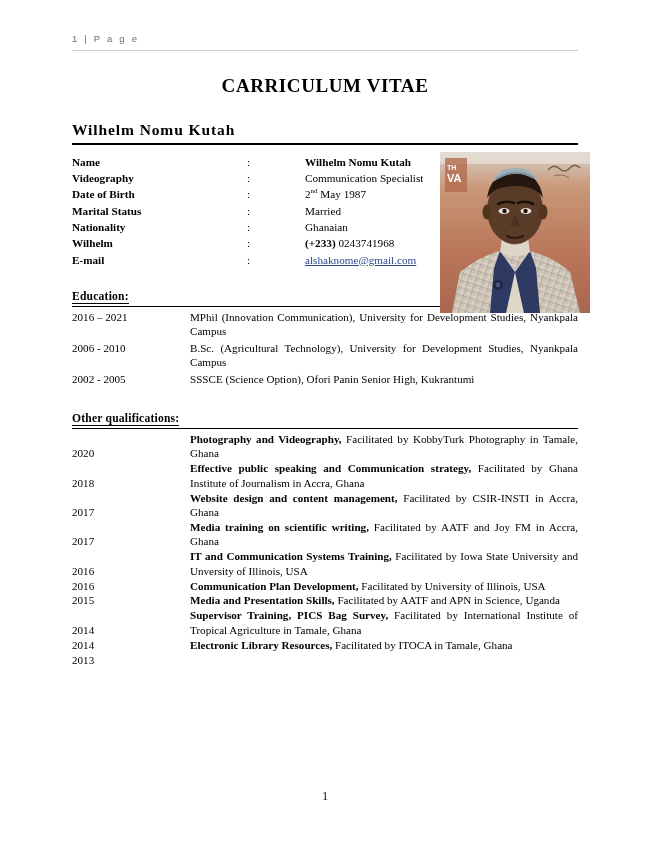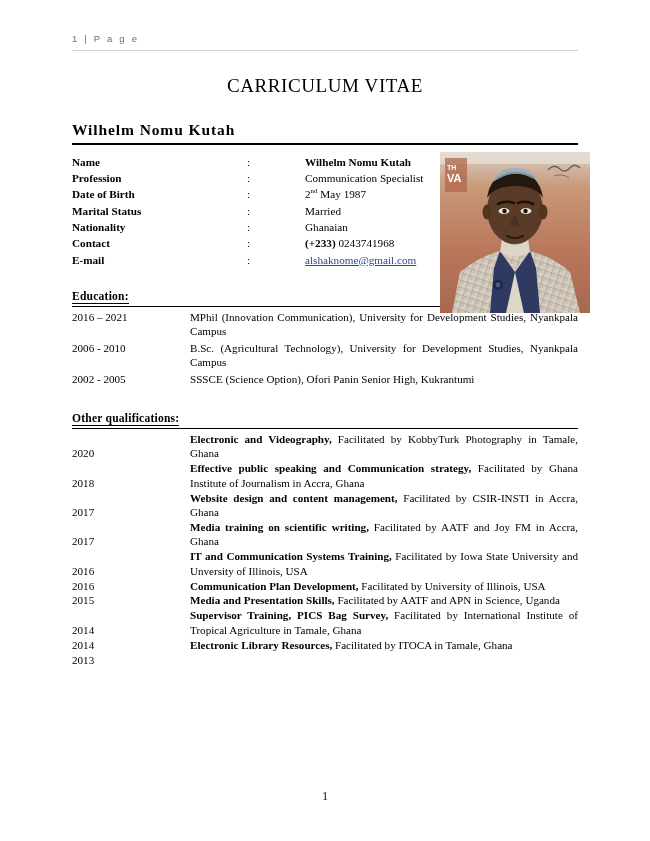--- a/index.html
+++ b/index.html
@@ -39,21 +39,21 @@
     margin-top: 6px;
     height: 1px;
     background: #cfcfcf;
     width: 100%;
   }
 
   
   .doc-title {
     text-align: center;
     font-size: 19px;
-    font-weight: normal;
+    font-weight: bold;
     letter-spacing: 0.6px;
     margin-top: 24px;
   }
 
   
   .name-head {
     margin-top: 24px;
     font-size: 15.5px;
     font-weight: bold;
     letter-spacing: 0.9px;
@@ -187,21 +187,21 @@
 
     <div class="bio">
 
       <div class="bio-row">
         <div class="bio-label">Name</div>
         <div class="bio-colon">:</div>
         <div class="bio-value bold">Wilhelm Nomu Kutah</div>
       </div>
 
       <div class="bio-row">
-        <div class="bio-label">Profession</div>
+        <div class="bio-label">Videography</div>
         <div class="bio-colon">:</div>
         <div class="bio-value">Communication Specialist</div>
       </div>
 
       <div class="bio-row">
         <div class="bio-label">Date of Birth</div>
         <div class="bio-colon">:</div>
         <div class="bio-value"><span>2</span><sup>nd</sup><span> May 1987</span></div>
       </div>
 
@@ -211,21 +211,21 @@
         <div class="bio-value">Married</div>
       </div>
 
       <div class="bio-row">
         <div class="bio-label">Nationality</div>
         <div class="bio-colon">:</div>
         <div class="bio-value">Ghanaian</div>
       </div>
 
       <div class="bio-row">
-        <div class="bio-label">Contact</div>
+        <div class="bio-label">Wilhelm</div>
         <div class="bio-colon">:</div>
         <div class="bio-value"><span class="cc">(+233)</span><span> 0243741968</span></div>
       </div>
 
       <div class="bio-row">
         <div class="bio-label">E-mail</div>
         <div class="bio-colon">:</div>
         <div class="bio-value"><a class="email-link" href="#">alshaknome@gmail.com</a></div>
       </div>
 
@@ -256,21 +256,21 @@
     <div class="section" style="margin-top:22px;">
       <div>
         <span class="sec-title">Other qualifications:</span>
       </div>
       <div class="sec-rule"></div>
 
       <div class="entries quals">
 
         <div class="entry">
           <div class="entry-year">2020</div>
-          <div class="entry-desc"><span class="t">Electronic and Videography,</span><span> Facilitated by KobbyTurk Photography in Tamale, Ghana</span></div>
+          <div class="entry-desc"><span class="t">Photography and Videography,</span><span> Facilitated by KobbyTurk Photography in Tamale, Ghana</span></div>
         </div>
 
         <div class="entry">
           <div class="entry-year">2018</div>
           <div class="entry-desc"><span class="t">Effective public speaking and Communication strategy,</span><span> Facilitated by Ghana Institute of Journalism in Accra, Ghana</span></div>
         </div>
 
         <div class="entry">
           <div class="entry-year">2017</div>
           <div class="entry-desc"><span class="t">Website design and content management,</span><span> Facilitated by CSIR-INSTI in Accra, Ghana</span></div>

